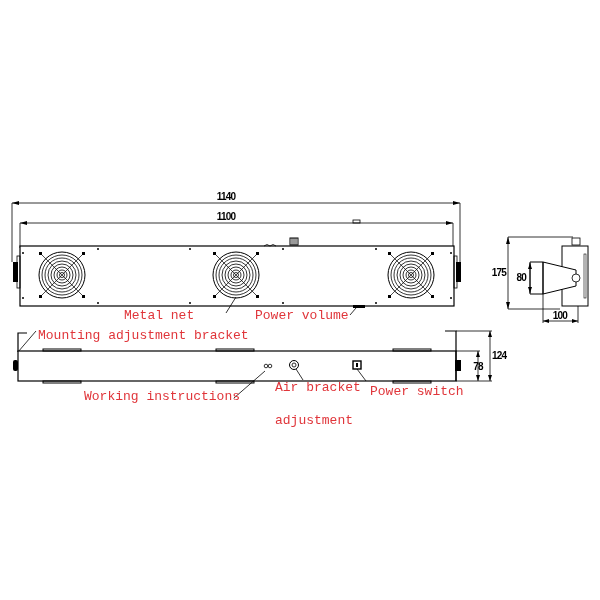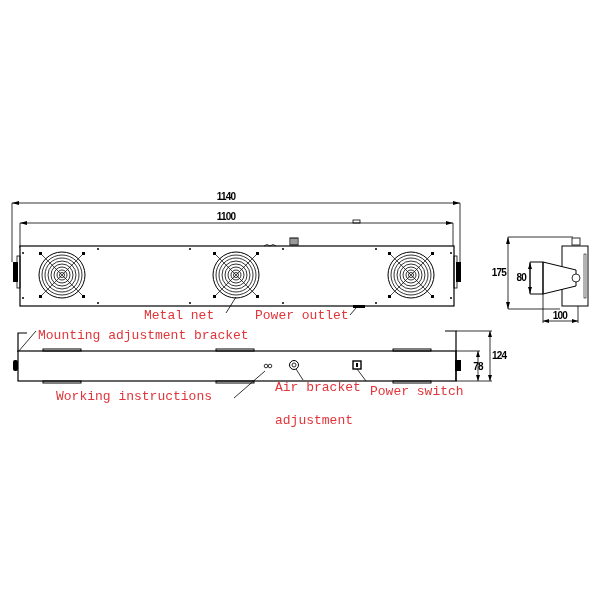--- a/index.html
+++ b/index.html
@@ -157,19 +157,19 @@
     <polygon points="490,381 488,375 492,375" fill="#000"></polygon>
     <text class="dim" x="492" y="359" text-anchor="start">124</text>
     <line x1="456" y1="351" x2="480" y2="351" stroke="#000" stroke-width="0.8"></line>
     <line x1="478" y1="351" x2="478" y2="381" stroke="#000" stroke-width="0.8"></line>
     <polygon points="478,351 476,357 480,357" fill="#000"></polygon>
     <polygon points="478,381 476,375 480,375" fill="#000"></polygon>
     <text class="dim" x="478" y="370" text-anchor="middle">78</text>
   </g>
 </svg>
 
-<div class="lbl" style="left:144px;top:309px;text-align:center;">Metal net</div>
-<div class="lbl" style="left:255px;top:309px;">Power outlet</div>
+<div class="lbl" style="left:124px;top:309px;text-align:center;">Metal net</div>
+<div class="lbl" style="left:255px;top:309px;">Power volume</div>
 <div class="lbl" style="left:38px;top:329px;">Mounting adjustment bracket</div>
-<div class="lbl" style="left:56px;top:390px;">Working instructions</div>
+<div class="lbl" style="left:84px;top:390px;">Working instructions</div>
 <div class="lbl" style="left:275px;top:381px;">Air bracket</div>
 <div class="lbl" style="left:275px;top:414px;">adjustment</div>
 <div class="lbl" style="left:362px;top:385px;margin-left:8px;">Power switch</div>
 
 </body></html>

